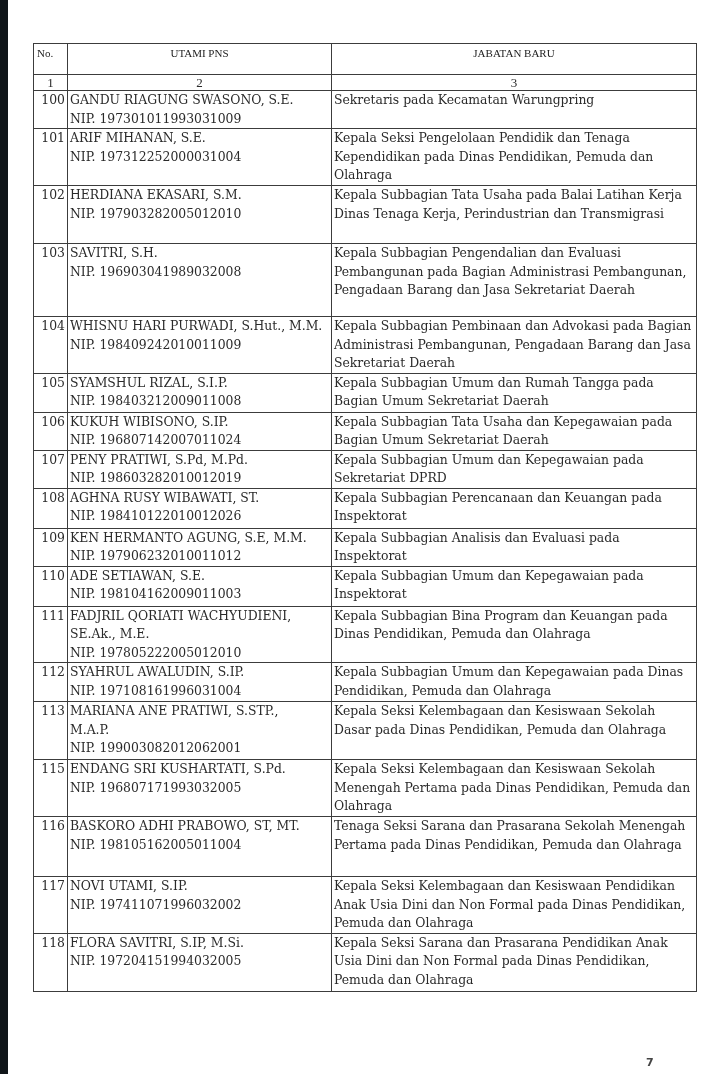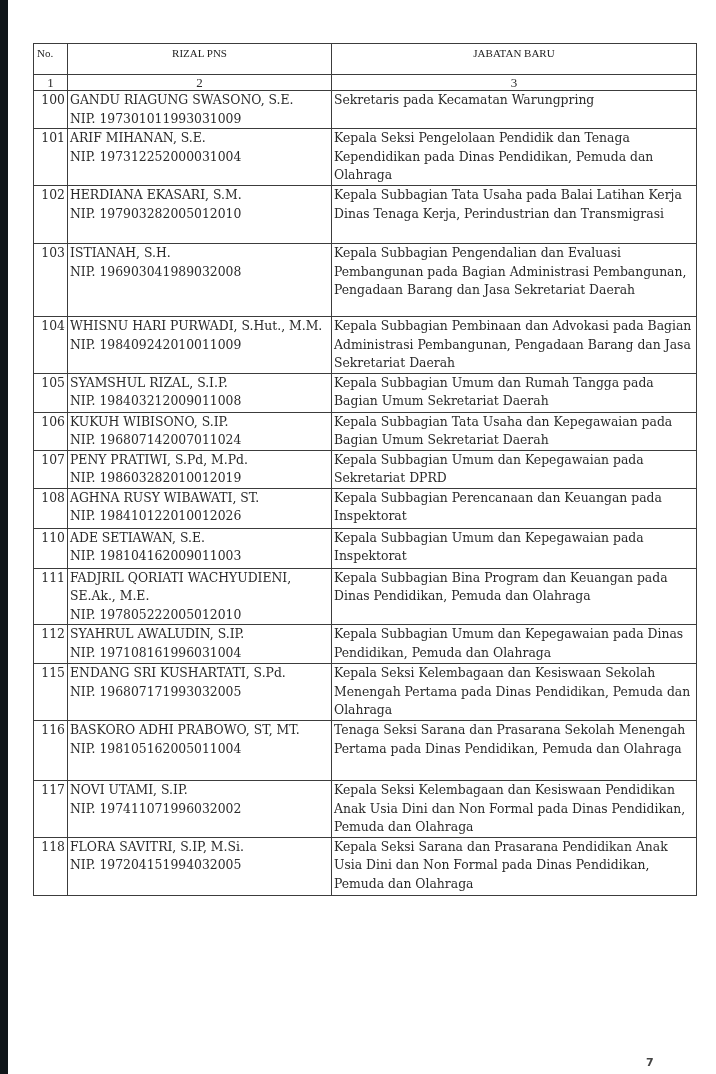--- a/index.html
+++ b/index.html
@@ -41,21 +41,21 @@
 
 <table class="doc">
   <colgroup>
       <col class="c-no">
       <col class="c-pns">
       <col class="c-jab">
     </colgroup>
   <thead>
     <tr>
       <th class="no-h">No.</th>
-      <th>RIZAL PNS</th>
+      <th>UTAMI PNS</th>
       <th>JABATAN BARU</th>
     </tr>
   </thead>
   <tbody id="tbody">
     <tr class="num-row">
       <td>1</td>
       <td>2</td>
       <td>3</td>
     </tr>
   <tr style="height: 38px;">
@@ -78,21 +78,21 @@
         <td class="no">102</td>
         <td class="pns">
           <span>HERDIANA EKASARI, S.M.</span>
           <span>NIP. 197903282005012010</span>
         </td>
         <td class="jab">Kepala Subbagian Tata Usaha pada Balai Latihan Kerja Dinas Tenaga Kerja, Perindustrian dan Transmigrasi</td>
       </tr>
       <tr style="height: 73px;">
         <td class="no">103</td>
         <td class="pns">
-          <span>ISTIANAH, S.H.</span>
+          <span>SAVITRI, S.H.</span>
           <span>NIP. 196903041989032008</span>
         </td>
         <td class="jab">Kepala Subbagian Pengendalian dan Evaluasi Pembangunan pada Bagian Administrasi Pembangunan, Pengadaan Barang dan Jasa Sekretariat Daerah</td>
       </tr>
       <tr style="height: 55px;">
         <td class="no">104</td>
         <td class="pns">
           <span>WHISNU HARI PURWADI, S.Hut., M.M.</span>
           <span>NIP. 198409242010011009</span>
         </td>
@@ -122,20 +122,28 @@
         </td>
         <td class="jab">Kepala Subbagian Umum dan Kepegawaian pada Sekretariat DPRD</td>
       </tr>
       <tr style="height: 40px;">
         <td class="no">108</td>
         <td class="pns">
           <span>AGHNA RUSY WIBAWATI, ST.</span>
           <span>NIP. 198410122010012026</span>
         </td>
         <td class="jab">Kepala Subbagian Perencanaan dan Keuangan pada Inspektorat</td>
+      </tr>
+      <tr style="height: 38px;">
+        <td class="no">109</td>
+        <td class="pns">
+          <span>KEN HERMANTO AGUNG, S.E, M.M.</span>
+          <span>NIP. 197906232010011012</span>
+        </td>
+        <td class="jab">Kepala Subbagian Analisis dan Evaluasi pada Inspektorat</td>
       </tr>
       <tr style="height: 40px;">
         <td class="no">110</td>
         <td class="pns">
           <span>ADE SETIAWAN, S.E.</span>
           <span>NIP. 198104162009011003</span>
         </td>
         <td class="jab">Kepala Subbagian Umum dan Kepegawaian pada Inspektorat</td>
       </tr>
       <tr style="height: 55px;">
@@ -148,20 +156,29 @@
         <td class="jab">Kepala Subbagian Bina Program dan Keuangan pada Dinas Pendidikan, Pemuda dan Olahraga</td>
       </tr>
       <tr style="height: 39px;">
         <td class="no">112</td>
         <td class="pns">
           <span>SYAHRUL AWALUDIN, S.IP.</span>
           <span>NIP. 197108161996031004</span>
         </td>
         <td class="jab">Kepala Subbagian Umum dan Kepegawaian pada Dinas Pendidikan, Pemuda dan Olahraga</td>
       </tr>
+      <tr style="height: 58px;">
+        <td class="no">113</td>
+        <td class="pns">
+          <span>MARIANA ANE PRATIWI, S.STP.,</span>
+          <span>M.A.P.</span>
+          <span>NIP. 199003082012062001</span>
+        </td>
+        <td class="jab">Kepala Seksi Kelembagaan dan Kesiswaan Sekolah Dasar pada Dinas Pendidikan, Pemuda dan Olahraga</td>
+      </tr>
       <tr style="height: 57px;">
         <td class="no">115</td>
         <td class="pns">
           <span>ENDANG SRI KUSHARTATI, S.Pd.</span>
           <span>NIP. 196807171993032005</span>
         </td>
         <td class="jab">Kepala Seksi Kelembagaan dan Kesiswaan Sekolah Menengah Pertama pada Dinas Pendidikan, Pemuda dan Olahraga</td>
       </tr>
       <tr style="height: 60px;">
         <td class="no">116</td>

